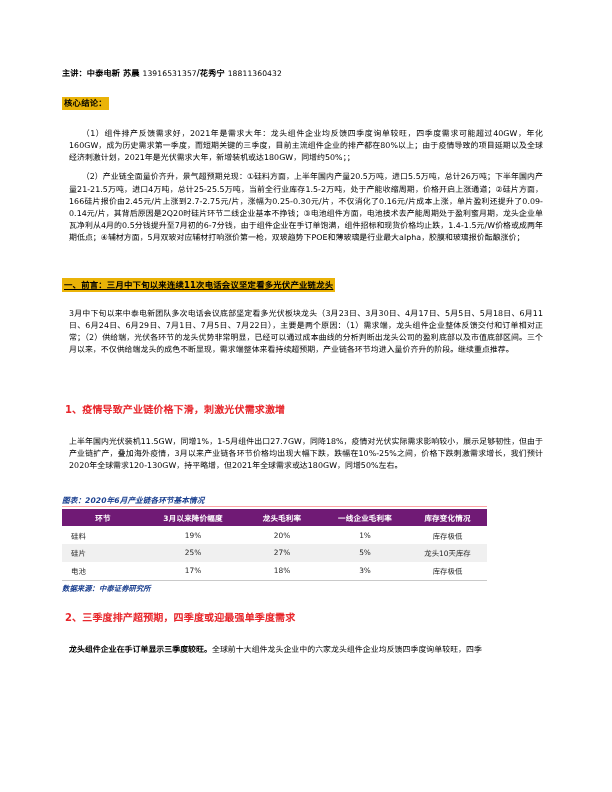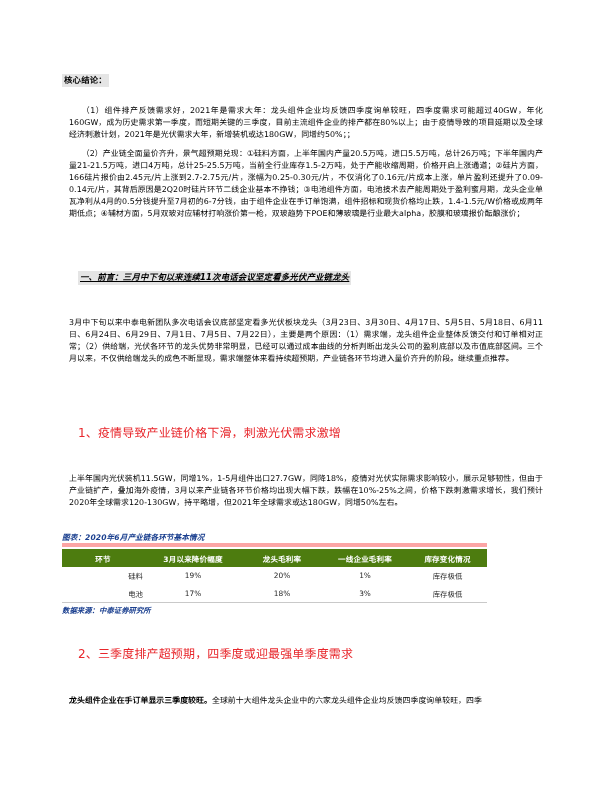--- a/index.html
+++ b/index.html
@@ -34,34 +34,33 @@
     white-space: nowrap;
   }
   .presenter-line .num {
     font-weight: normal;
     font-size: 7.6px;
   }
 
   
   .hl {
     display: inline-block;
-    background: #e5e5e5;
+    background: #eab308;
     color: #000000;
     font-weight: bold;
     font-size: 8.4px;
     line-height: 1.45;
     padding: 0.5px 2px 1px 2px;
     letter-spacing: 0.2px;
   }
   .hl-core {
     margin: 0 0 6px 0;
   }
   .hl-section {
-    margin: 16px;
-    font-style: italic;
+    margin: 0;
   }
   .hl.underline-txt {
     text-decoration: underline;
     text-underline-offset: 1px;
   }
 
   
   .para {
     font-size: 7.9px;
     line-height: 1.52;
@@ -73,68 +72,68 @@
   .para.indent {
     text-indent: 1.6em;
   }
   .gap-s { height: 5px; }
   .gap-m { height: 9px; }
   .gap-l { height: 15px; }
   .gap-xl { height: 22px; }
 
   
   .sub-red {
-    font-size: 12px;
-    font-weight: normal;
+    font-size: 10px;
+    font-weight: bold;
     color: #e8262b;
     line-height: 1.4;
-    margin: 16px;
+    margin: 3px;
     letter-spacing: 0.15px;
   }
 
   
   .fig-caption {
     font-size: 7.6px;
     font-weight: bold;
     font-style: italic;
     color: #1a3f8f;
-    border-bottom: 4px solid #fca5a5;
+    border-bottom: 1px solid #fca5a5;
     display: block;
     width: 425px;
     padding-bottom: 1px;
     margin: 0 0 2px 0;
     letter-spacing: 0.1px;
   }
 
   
   table.chain-table {
     border-collapse: collapse;
     width: 425px;
     table-layout: fixed;
     font-size: 7.4px;
   }
   table.chain-table thead th {
-    background: #4d7c0f;
+    background: #701a75;
     color: #ffffff;
     font-weight: bold;
     font-size: 7.5px;
     text-align: center;
     padding: 3.2px 1px;
     letter-spacing: 0.2px;
     border: none;
   }
   table.chain-table tbody td {
     text-align: center;
     padding: 3.4px 1px;
     color: #1f1f1f;
     border: none;
     font-size: 7.4px;
   }
   table.chain-table tbody td.lead {
-    text-align: right;
+    text-align: left;
     padding-left: 9px;
   }
   table.chain-table tbody tr.alt td {
     background: #f0f0f0;
   }
   table.chain-table tbody tr:last-child td {
     border-bottom: 1px solid #c9c9c9;
   }
   .col-a { width: 82px; }
   .col-b { width: 98px; }
@@ -151,20 +150,23 @@
     letter-spacing: 0.1px;
   }
 
   .bold-run { font-weight: bold; }
 </style>
 </head>
 <body>
 
 <div class="page">
 
+  <p class="presenter-line">
+    <span>主讲：中泰电新 苏晨 </span><span class="num">13916531357</span><span>/花秀宁 </span><span class="num">18811360432</span>
+  </p>
 
   <div class="hl-core">
     <span class="hl">核心结论：</span>
   </div>
 
   <div class="gap-s"></div>
 
   <p class="para indent">（1）组件排产反馈需求好，2021年是需求大年：龙头组件企业均反馈四季度询单较旺，四季度需求可能超过40GW，年化160GW，成为历史需求第一季度，而短期关键的三季度，目前主流组件企业的排产都在80%以上；由于疫情导致的项目延期以及全球经济刺激计划，2021年是光伏需求大年，新增装机或达180GW，同增约50%；；</p>
   <p class="para indent">（2）产业链全面量价齐升，景气超预期兑现：①硅料方面，上半年国内产量20.5万吨，进口5.5万吨，总计26万吨；下半年国内产量21-21.5万吨，进口4万吨，总计25-25.5万吨，当前全行业库存1.5-2万吨，处于产能收缩周期，价格开启上涨通道；②硅片方面，166硅片报价由2.45元/片上涨到2.7-2.75元/片，涨幅为0.25-0.30元/片，不仅消化了0.16元/片成本上涨，单片盈利还提升了0.09-0.14元/片，其背后原因是2Q20时硅片环节二线企业基本不挣钱；③电池组件方面，电池技术去产能周期处于盈利蜜月期，龙头企业单瓦净利从4月的0.5分钱提升至7月初的6-7分钱，由于组件企业在手订单饱满，组件招标和现货价格均止跌，1.4-1.5元/W价格或成两年期低点；④辅材方面，5月双玻对应辅材打响涨价第一枪，双玻趋势下POE和薄玻璃是行业最大alpha，胶膜和玻璃报价酝酿涨价；</p>
 
@@ -211,20 +213,27 @@
       </tr>
     </thead>
     <tbody>
       <tr>
         <td class="lead">硅料</td>
         <td>19%</td>
         <td>20%</td>
         <td>1%</td>
         <td>库存极低</td>
       </tr>
+      <tr class="alt">
+        <td class="lead">硅片</td>
+        <td>25%</td>
+        <td>27%</td>
+        <td>5%</td>
+        <td>龙头10天库存</td>
+      </tr>
       <tr>
         <td class="lead">电池</td>
         <td>17%</td>
         <td>18%</td>
         <td>3%</td>
         <td>库存极低</td>
       </tr>
     </tbody>
   </table>
 

